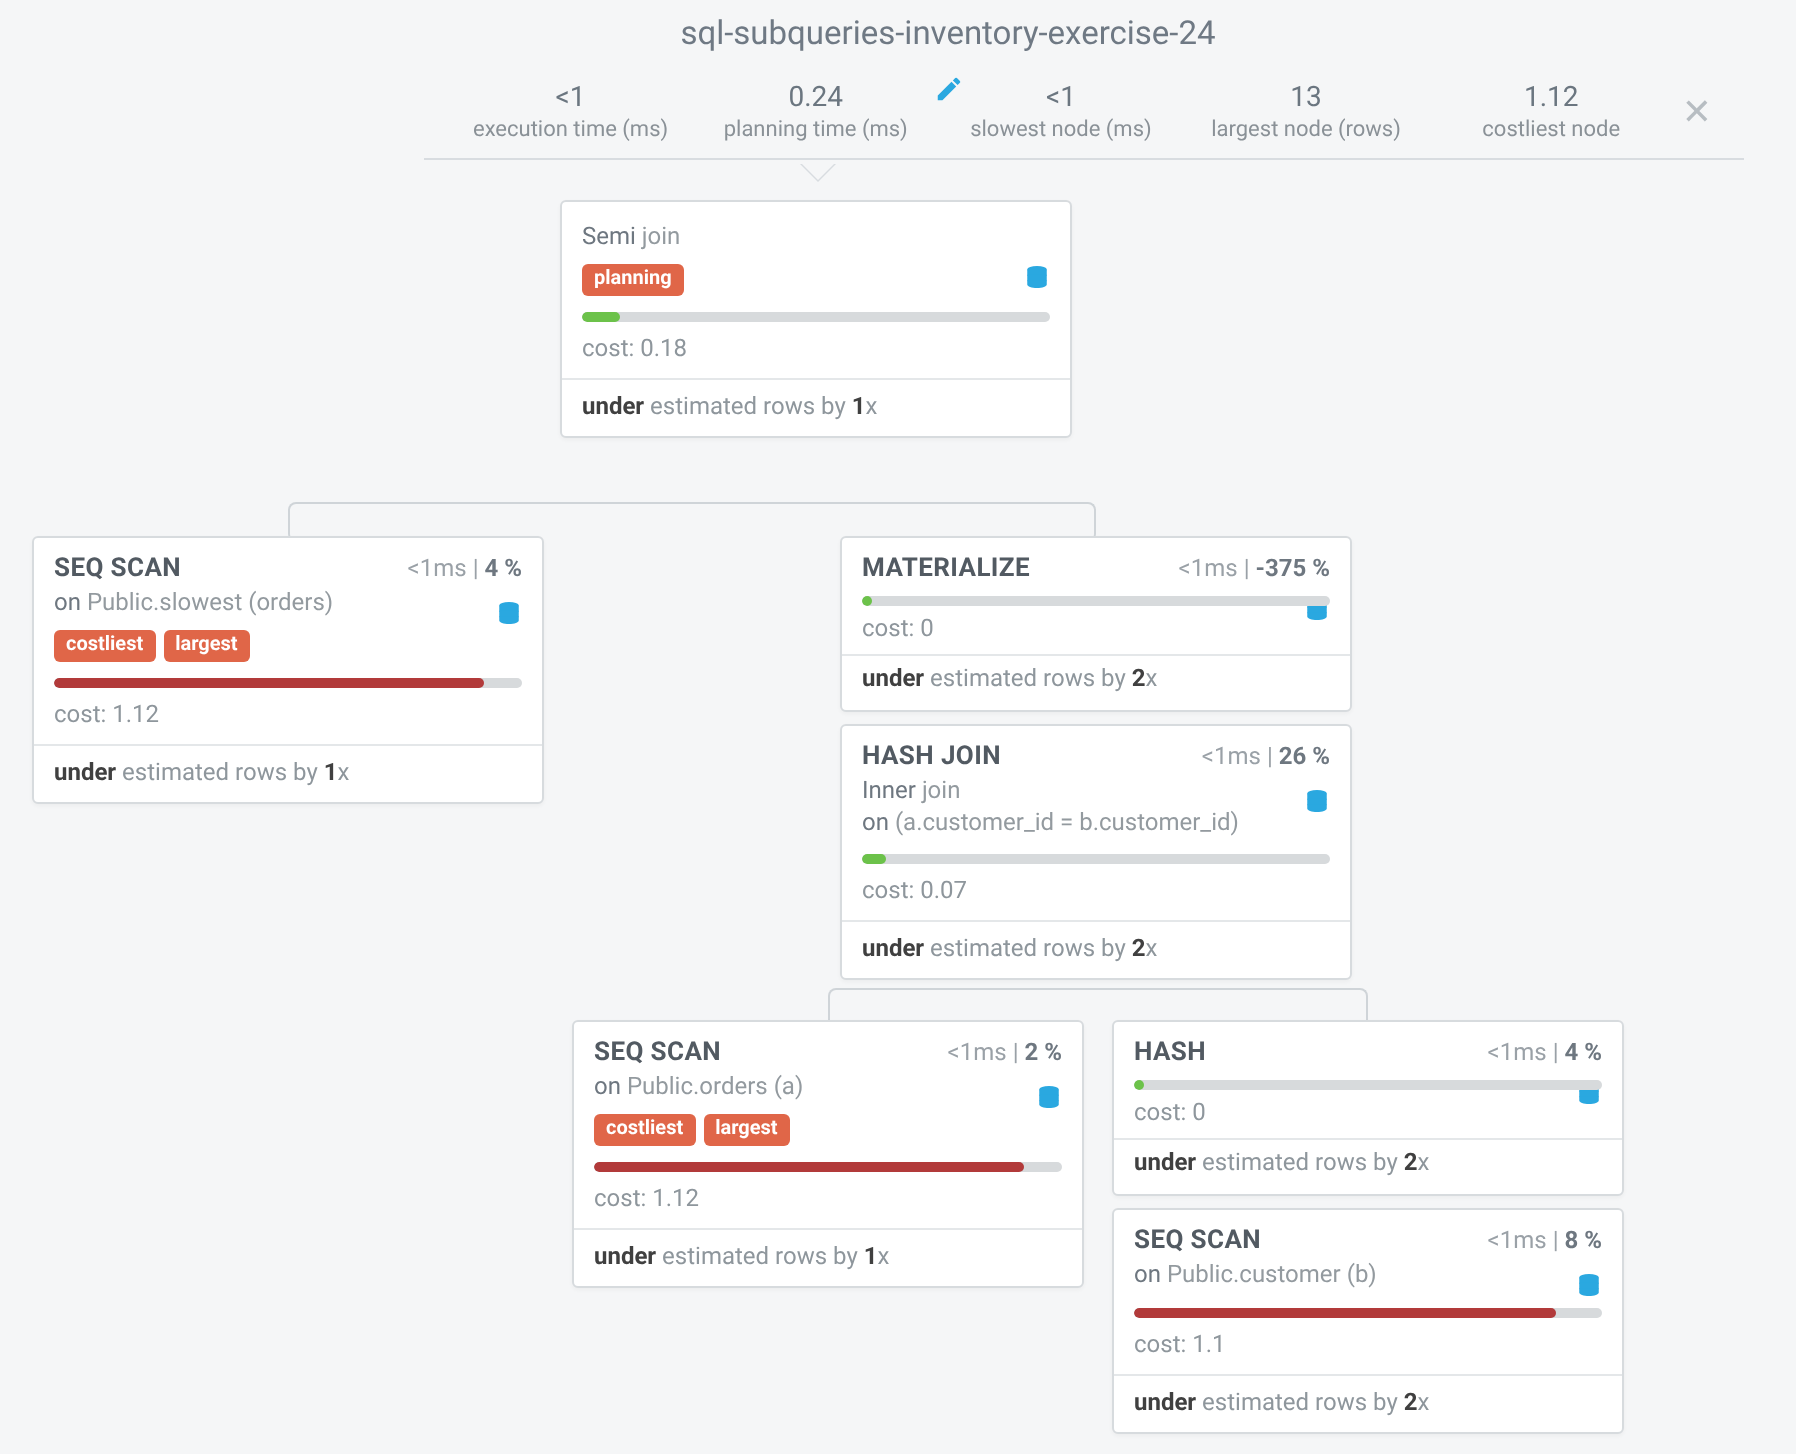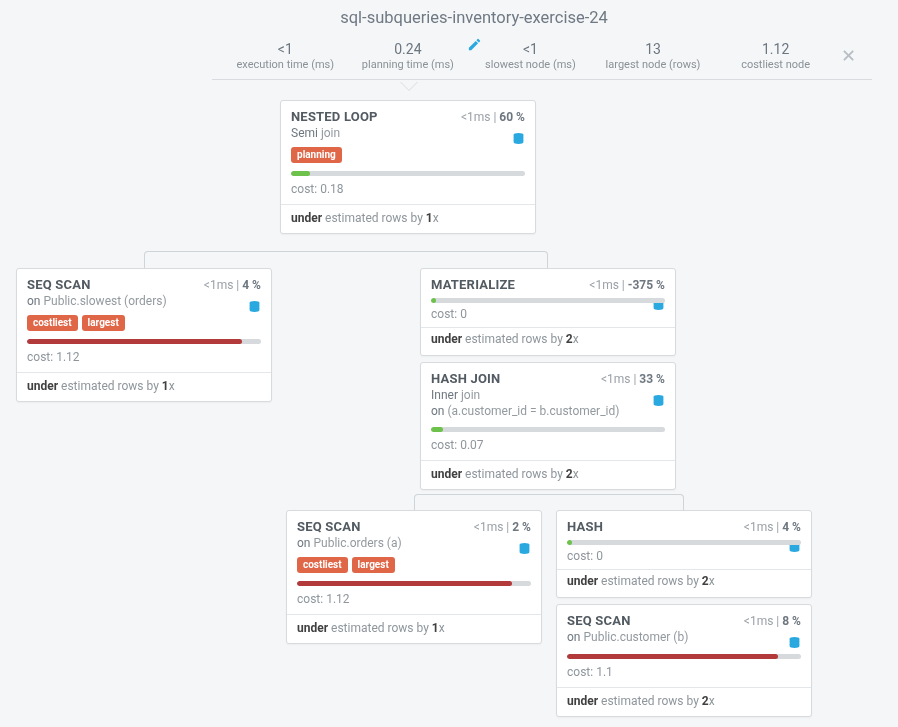--- a/index.html
+++ b/index.html
@@ -213,26 +213,20 @@
     <div class="stat-label">costliest node</div>
   </div>
   <div class="close-x">✕</div>
 </div>
 <div class="arrow-down"></div>
 
 <div class="connector" style="left:144px; top:251px; width:404px; height:20px; border-bottom:none;"></div>
 <div class="connector" style="left:414px; top:494px; width:270px; height:20px; border-bottom:none;"></div>
 
 <div id="n-nestedloop" class="node">
-  <div class="node-head">
-    <span class="node-title">NESTED LOOP</span>
-    <span class="node-meta">
-      <span>&lt;1ms</span> | <span class="bold"><span>60</span> %</span>
-    </span>
-  </div>
   <div class="node-sub">
     <span class="strong">Semi </span><span>join</span>
   </div>
   <span class="db-icon">
     <svg width="13" height="15" viewBox="0 0 24 24" fill="currentColor">
         <ellipse cx="12" cy="5" rx="9" ry="3.2"></ellipse>
         <path d="M3 5v5c0 1.8 4 3.2 9 3.2s9-1.4 9-3.2V5"></path>
         <path d="M3 10v5c0 1.8 4 3.2 9 3.2s9-1.4 9-3.2v-5"></path>
         <path d="M3 15v4c0 1.8 4 3.2 9 3.2s9-1.4 9-3.2v-4"></path>
       </svg>
@@ -304,21 +298,21 @@
   <div class="divider" style="margin-top:6px;"></div>
   <div class="estimate-line" style="padding-top:4px;">
     <span class="b">under</span><span> estimated rows by </span><span class="b">2</span><span>x</span>
   </div>
 </div>
 
 <div id="n-hashjoin" class="node">
   <div class="node-head">
     <span class="node-title">HASH JOIN</span>
     <span class="node-meta">
-      <span>&lt;1ms</span> | <span class="bold"><span>33</span> %</span>
+      <span>&lt;1ms</span> | <span class="bold"><span>26</span> %</span>
     </span>
   </div>
   <div class="node-sub">
     <span class="strong">Inner </span><span>join</span><br>
     <span class="strong">on </span><span>(a.customer_id = b.customer_id)</span>
   </div>
   <span class="db-icon">
     <svg width="13" height="15" viewBox="0 0 24 24" fill="currentColor">
         <ellipse cx="12" cy="5" rx="9" ry="3.2"></ellipse>
         <path d="M3 5v5c0 1.8 4 3.2 9 3.2s9-1.4 9-3.2V5"></path>

